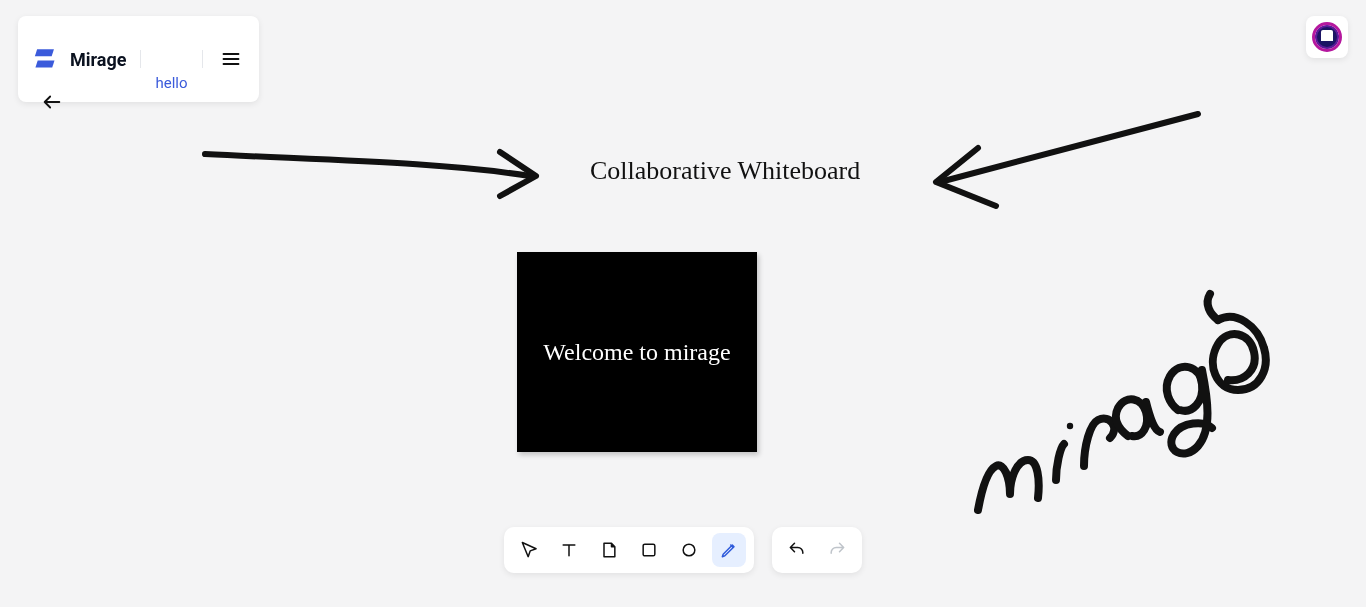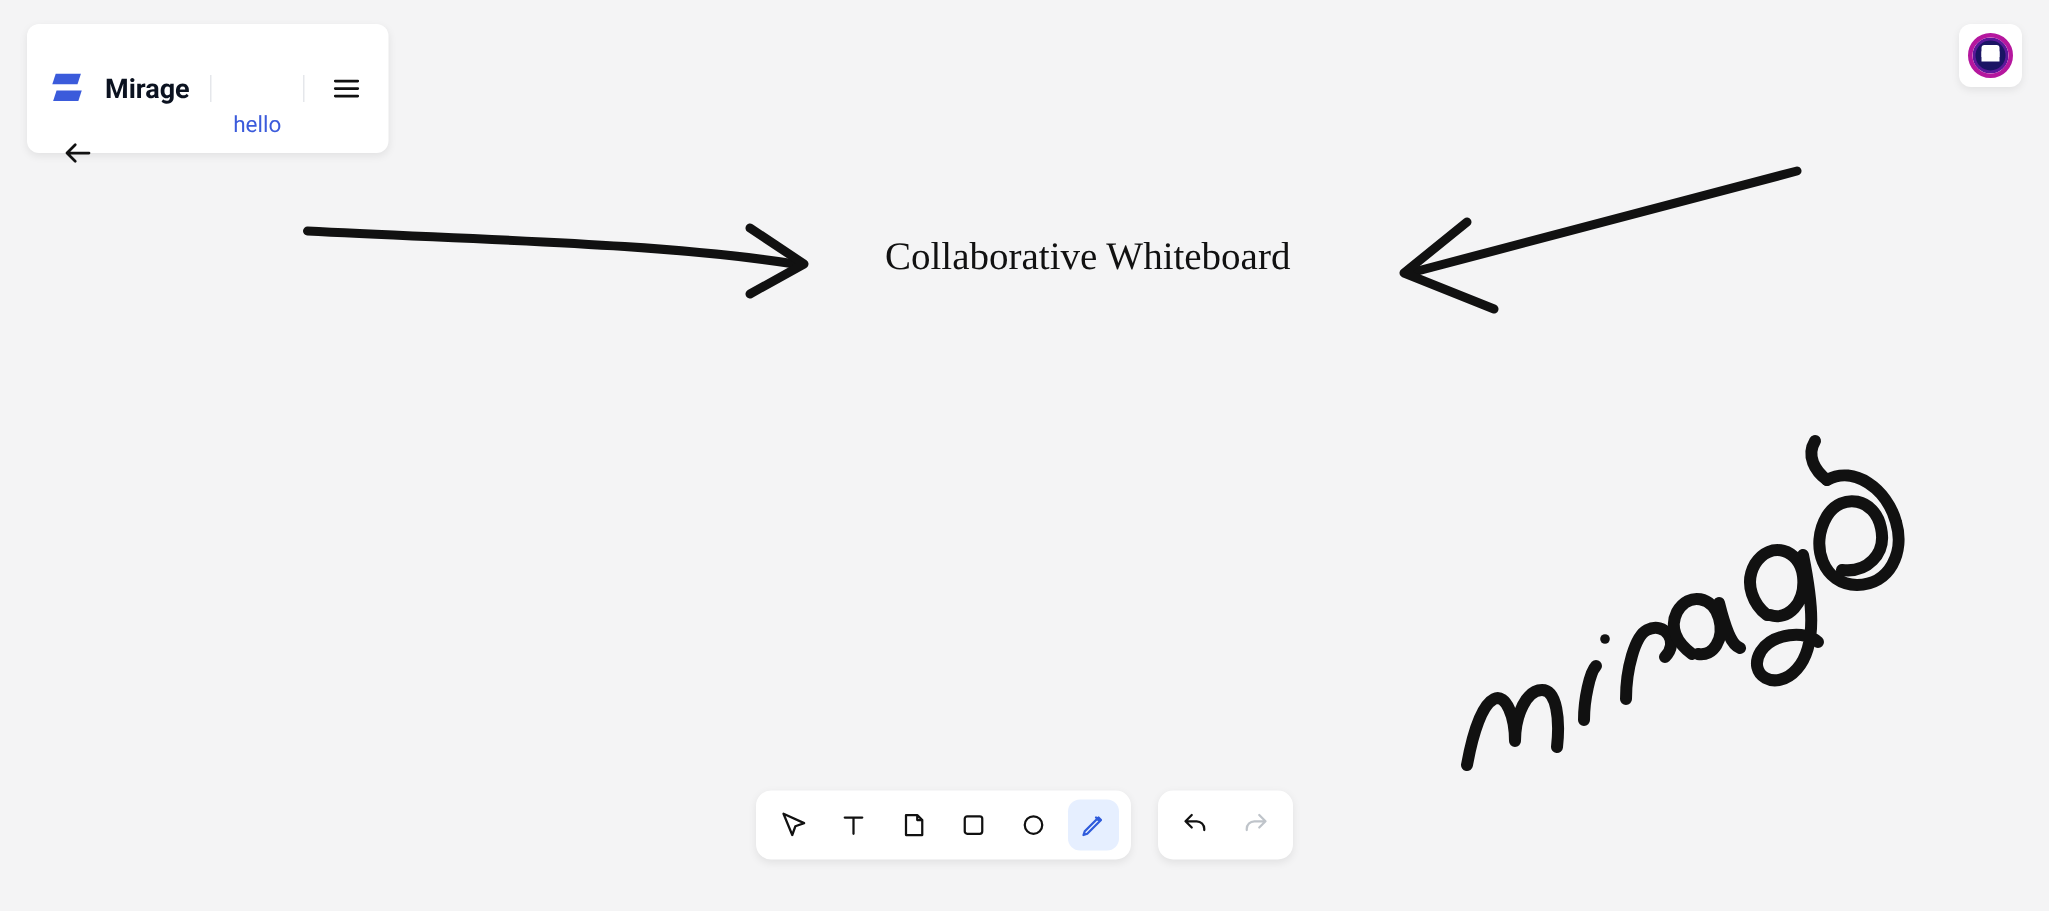--- a/index.html
+++ b/index.html
@@ -190,20 +190,23 @@
 
   <div class="title-text">Collaborative Whiteboard</div>
 
   <div class="arrow" style="left:918px; top:108px;">
     <svg width="300" height="120">
       <path d="M280 6 L22 74" stroke="#111" stroke-width="6" fill="none" stroke-linecap="round"></path>
       <path d="M60 40 L18 74 L78 98" stroke="#111" stroke-width="6" fill="none" stroke-linecap="round" stroke-linejoin="round"></path>
     </svg>
   </div>
 
+  <div class="welcome-box" style="width: 240px; height: 200px; left: 517px; top: 252px;">
+    <span class="welcome-text">Welcome to mirage</span>
+  </div>
 
   <div class="handwriting" aria-label="mirage">
     <svg width="320" height="260" viewBox="0 0 320 260">
       <g stroke="#111" stroke-width="8" fill="none" stroke-linecap="round" stroke-linejoin="round">
 
         <path d="M18 240 C 22 218, 28 200, 36 196 C 44 192, 50 208, 50 224 C 50 206, 58 190, 68 190 C 78 190, 80 210, 78 228"></path>
 
         <path d="M96 210 C 96 196, 100 178, 104 174"></path>
         <circle cx="110" cy="156" r="3.2" fill="#111" stroke="none"></circle>
 

